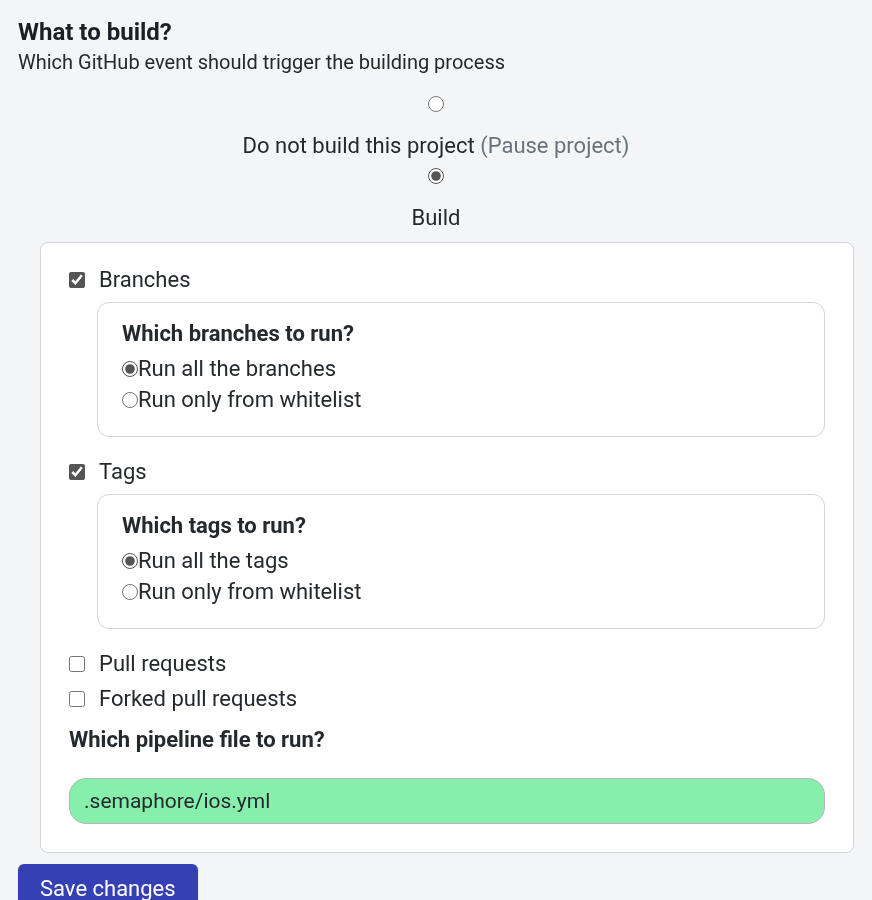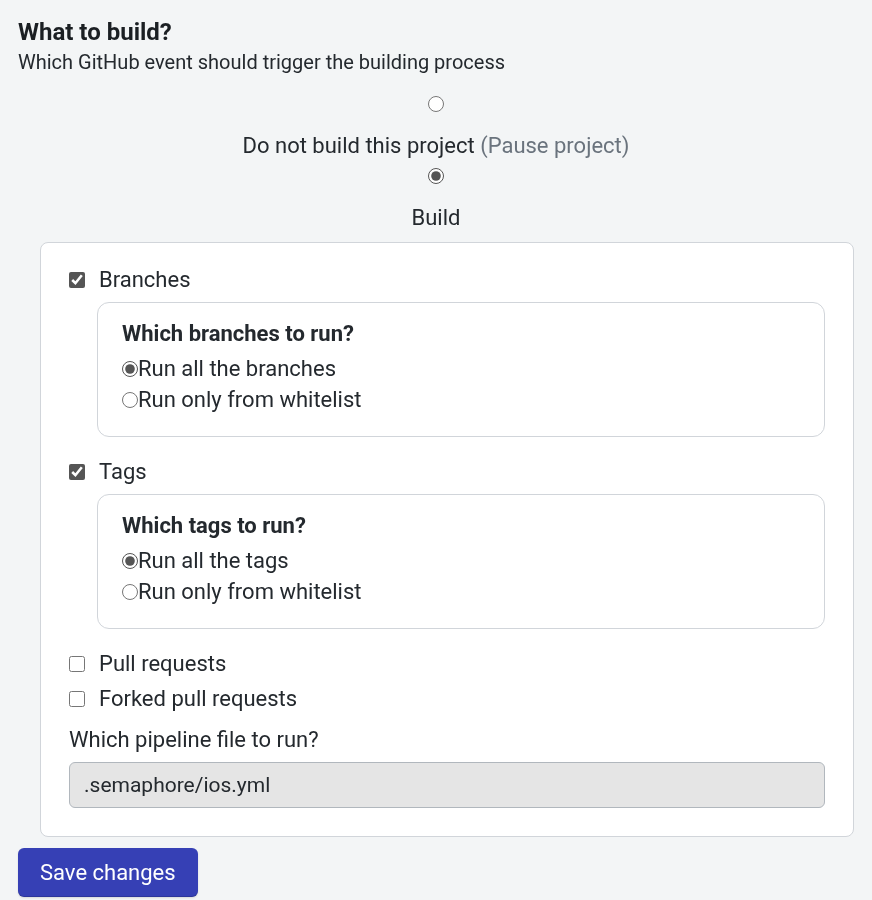--- a/index.html
+++ b/index.html
@@ -93,34 +93,34 @@
       width: 16px;
       height: 16px;
       accent-color: #555;
     }
     .sub-radio-label {
       font-size: 22px;
       color: #24292e;
     }
     .pipeline-label {
       font-size: 22px;
-      font-weight: 400;
+      font-weight: 700;
       color: #24292e;
       margin-top: 16px;
-      margin-bottom: 10px;
+      margin-bottom: 26px;
     }
     .pipeline-input {
       width: 100%;
       font-size: 21px;
       padding: 10px 14px;
       border: 1px solid #b1b7bd;
-      border-radius: 6px;
+      border-radius: 17px;
       color: #24292e;
       font-family: inherit;
-      background: #e5e5e5;
+      background: #86efac;
     }
     .save-button {
       margin-top: 11px;
       background: #3640b5;
       color: #ffffff;
       border: none;
       border-radius: 6px;
       padding: 12px 22px;
       font-size: 22px;
       font-weight: 400;

